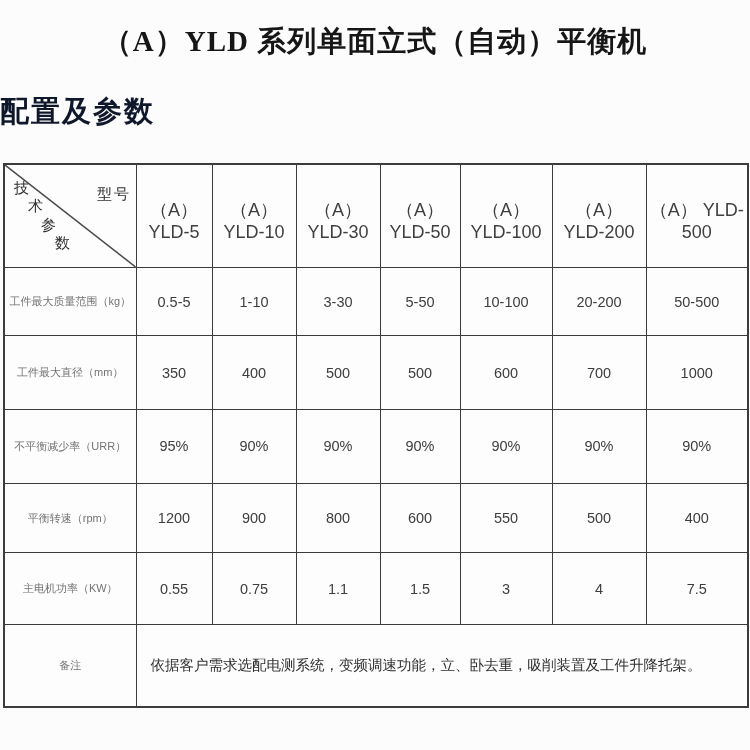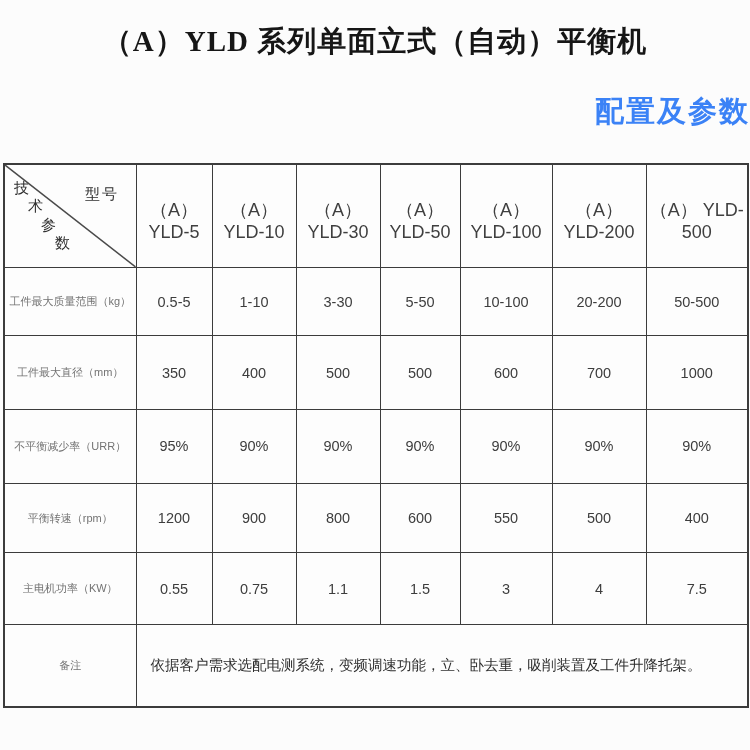--- a/index.html
+++ b/index.html
@@ -14,25 +14,24 @@
 
   .doc-title {
     position: absolute; top: 22px; left: 0; width: 100%;
     text-align: center;
     font-family: "Liberation Serif", "DejaVu Serif", serif;
     font-weight: bold; font-size: 29px; letter-spacing: 1px;
     color: #161616;
   }
   .doc-subtitle {
     position: absolute; top: 92px; left: 0; width: 100%;
-    text-align: right;
+    text-align: left;
     font-family: "Liberation Serif", "DejaVu Serif", serif;
     font-weight: bold; font-size: 29px; letter-spacing: 2px;
-    color: #3b82f6;
-    padding-left: 32px;
+    color: #0f172a;
   }
 
   table.spec {
     position: absolute; left: 3px; top: 163px;
     width: 744px; height: 545px;
     border-collapse: collapse; table-layout: fixed;
     background: #fdfdfd;
   }
   table.spec { border: 2px solid #3c3c3c; }
   table.spec td { border: 1.5px solid #3c3c3c; }
@@ -58,21 +57,21 @@
   
   td.corner { position: relative; padding: 0; }
   .corner-svg { position: absolute; left: 0; top: 0; width: 100%; height: 100%; }
   .corner-char {
     position: absolute; font-size: 15px; color: #2e2e2e; line-height: 1;
   }
   .pos-j1 { left: 9px;  top: 15px; }
   .pos-j2 { left: 23px; top: 33px; }
   .pos-j3 { left: 36px; top: 52px; }
   .pos-j4 { left: 50px; top: 70px; }
-  .pos-model-word { left: 80px; top: 21px; letter-spacing: 2px; }
+  .pos-model-word { left: 92px; top: 21px; letter-spacing: 2px; }
 </style>
 </head>
 <body>
 
 <div class="page">
 
   <div class="doc-title">（A）YLD 系列单面立式（自动）平衡机</div>
   <div class="doc-subtitle">配置及参数</div>
 
   <table class="spec">

